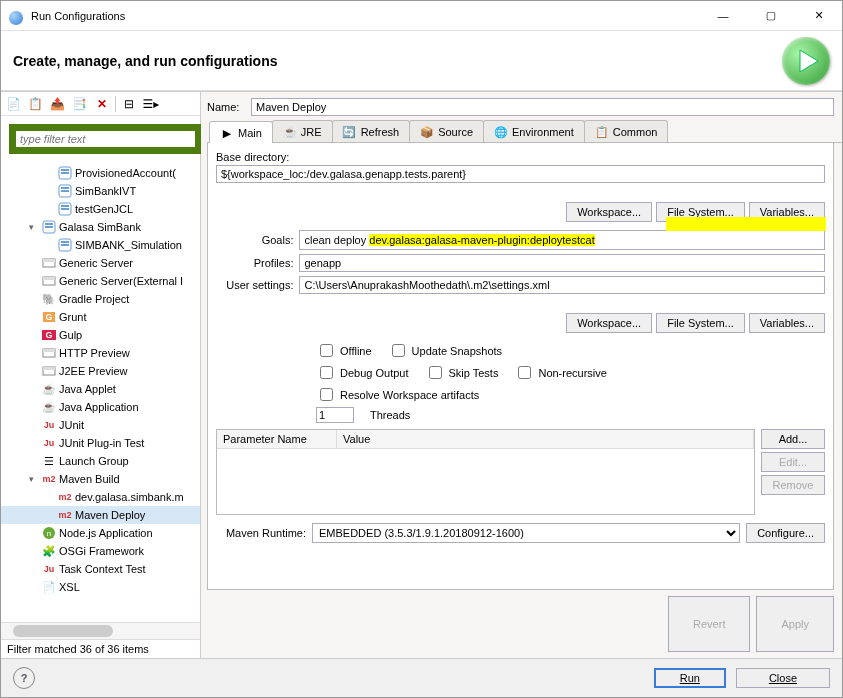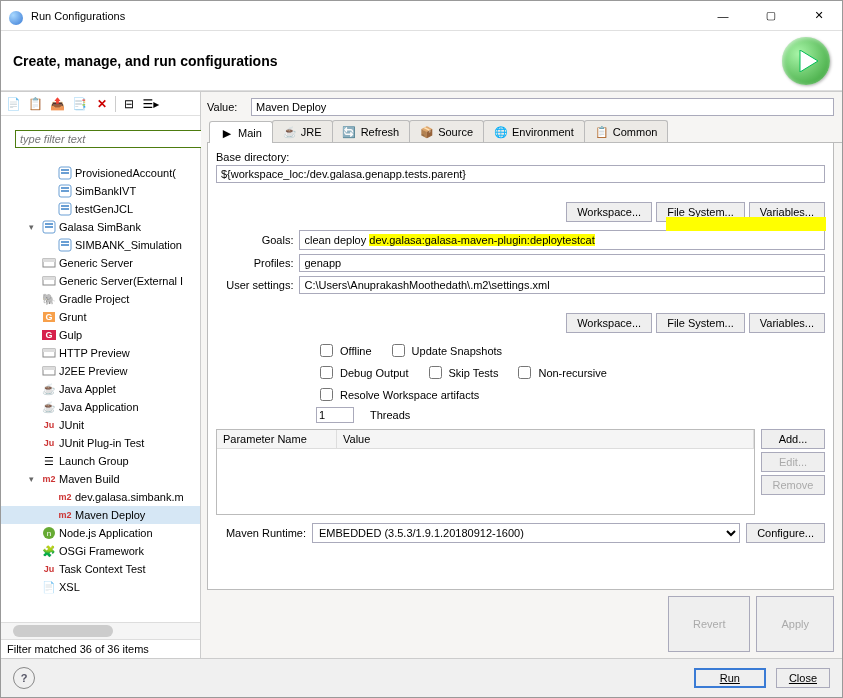--- a/index.html
+++ b/index.html
@@ -11,21 +11,21 @@
     .titlebar-btns span { width: 30px; text-align: center; cursor: pointer; }
     .header { height: 60px; background: #fff; display: flex; align-items: center; padding: 0 12px; border-bottom: 1px solid #ddd; }
     .header-title { font-size: 14px; font-weight: bold; flex: 1; }
     .run-circle { width: 48px; height: 48px; border-radius: 50%; background: radial-gradient(circle at 35% 35%, #a8f5a8, #2d992d); display: flex; align-items: center; justify-content: center; box-shadow: inset 1px 1px 4px rgba(255,255,255,.6), 1px 1px 3px rgba(0,0,0,.3); }
     .run-circle svg { margin-left: 4px; }
     .body { flex: 1; display: flex; border-top: 1px solid #ccc; background: #f9f9f9; min-height: 0; }
     .left-pane { width: 200px; border-right: 1px solid #ccc; display: flex; flex-direction: column; background: #fff; }
     .toolbar { height: 24px; display: flex; align-items: center; gap: 4px; padding: 2px 4px; border-bottom: 1px solid #e0e0e0; }
     .tool-btn { width: 18px; height: 18px; display: inline-flex; align-items: center; justify-content: center; cursor: pointer; font-size: 12px; }
     .tool-sep { width: 1px; height: 16px; background: #ccc; }
-    .filter-input { margin: 14px; padding: 2px 4px; border: 1px solid #4d7c0f; width: calc(100% - 6px); color: #888; font-style: italic; }
+    .filter-input { margin: 8px; padding: 2px 4px; border: 7px solid #4d7c0f; width: calc(100% - 6px); color: #888; font-style: italic; }
     .tree { flex: 1; overflow: auto; padding: 2px 0; }
     .tree-item { display: flex; align-items: center; height: 18px; padding-left: 4px; cursor: pointer; white-space: nowrap; }
     .tree-item.indent1 { padding-left: 28px; }
     .tree-item.indent2 { padding-left: 44px; }
     .tree-item.selected { background: #d6e7f5; }
     .tree-caret { width: 12px; font-size: 9px; color: #666; }
     .tree-icon { width: 16px; height: 16px; display: inline-flex; align-items: center; justify-content: center; margin-right: 2px; }
     .hscroll { height: 17px; border-top: 1px solid #ddd; background: #f5f5f5; position: relative; }
     .hscroll-thumb { position: absolute; left: 12px; top: 2px; width: 100px; height: 12px; background: #ccc; border-radius: 6px; }
     .filter-status { padding: 3px 6px; border-top: 1px solid #ddd; }
@@ -300,21 +300,21 @@
         </div>
       </div>
     <div class="hscroll">
         <div class="hscroll-thumb"></div>
       </div>
     <div class="filter-status">Filter matched 36 of 36 items</div>
   </div>
 
   <div class="right-pane">
     <div class="name-row">
-      <label>Value:</label>
+      <label>Name:</label>
       <input class="text-input" value="Maven Deploy" style="">
     </div>
 
     <div class="tabbar" id="tabbar">
         <div class="tab active">
           <span class="tab-icon ic">▶</span>
           <span>Main</span>
         </div>
         <div class="tab">
           <span class="tab-icon ic">☕</span>
@@ -427,15 +427,15 @@
       <button class="btn disabled" style="padding:21px 24px">Revert</button>
       <button class="btn disabled" style="padding:19px 24px">Apply</button>
     </div>
   </div>
 </div>
 
 <div class="footer">
   <div class="help-circle">?</div>
   <div class="footer-btns">
     <button class="btn primary">Run</button>
-    <button class="btn" style="padding:3px 12px">Close</button>
+    <button class="btn" style="padding:3px 32px">Close</button>
   </div>
 </div>
 
 </body></html>

